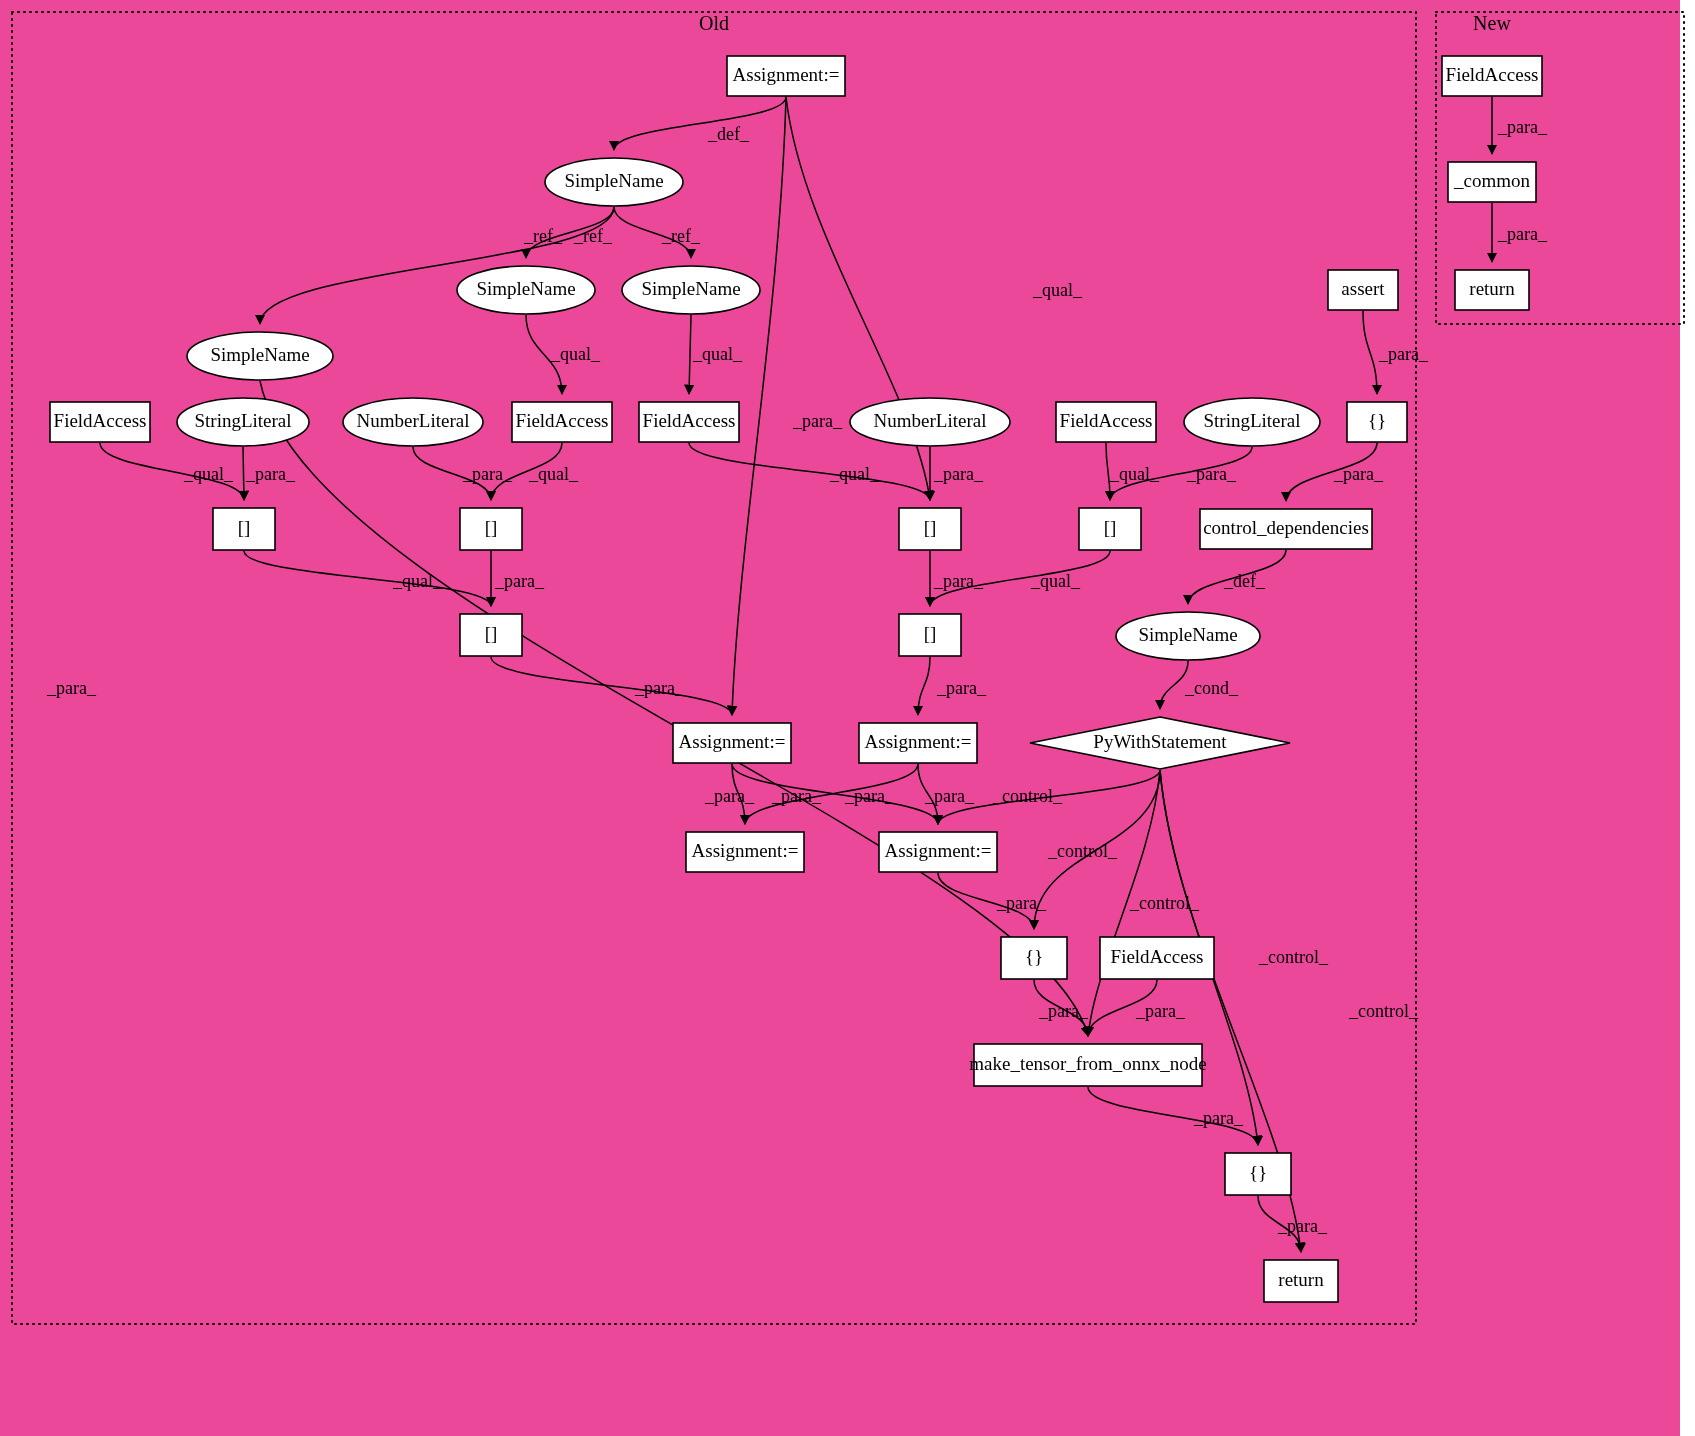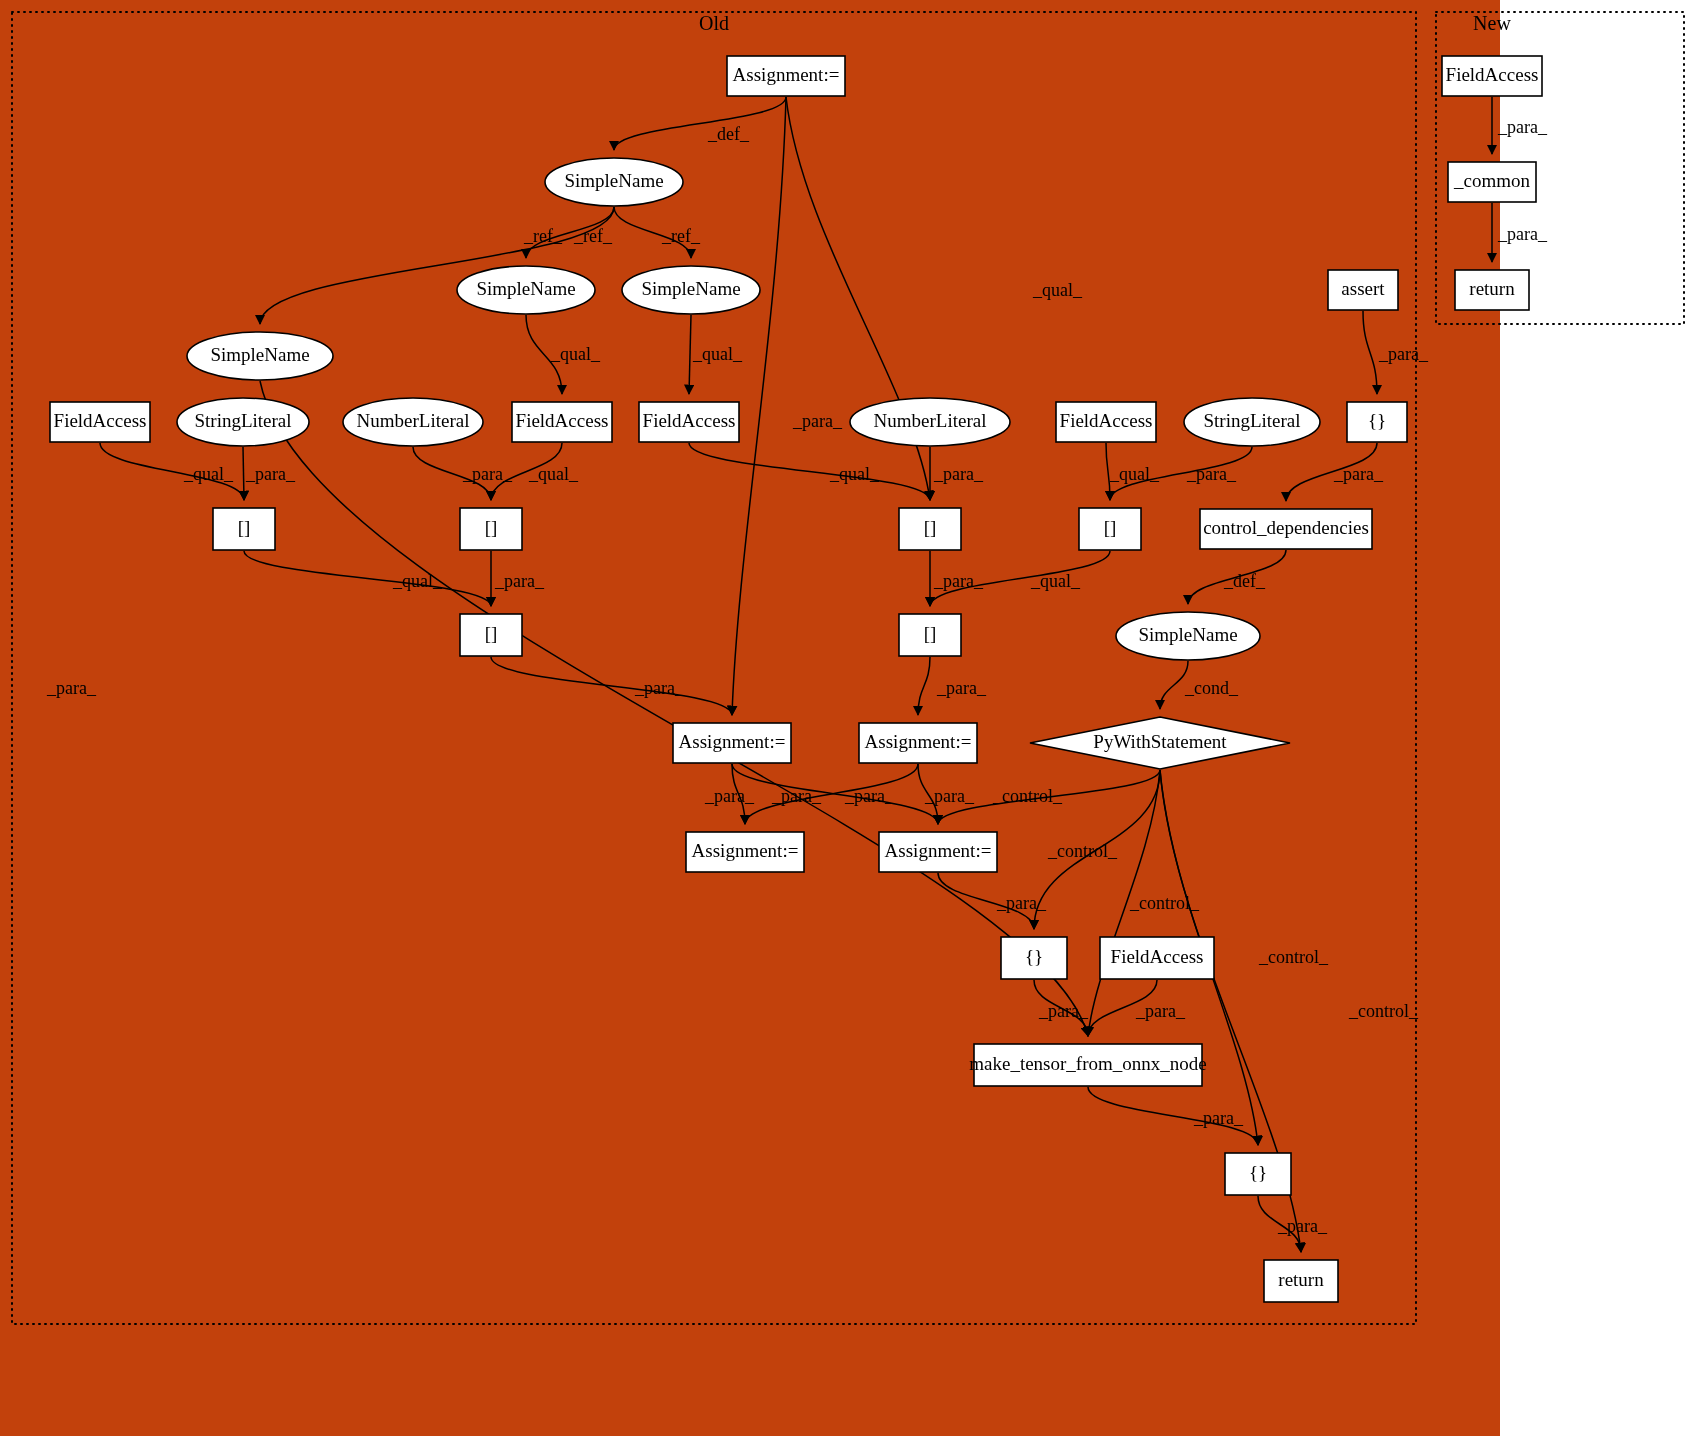--- a/index.html
+++ b/index.html
@@ -2,23 +2,23 @@
 <html><head>
 <meta charset="utf-8">
 <style>
   html, body {
     margin: 0;
     padding: 0;
     background: #ffffff;
   }
   #canvas-wrap {
     position: relative;
-    width: 1500px;
+    width: 1680px;
     height: 1436px;
-    background: #c2410c;
+    background: #ec4899;
     font-family: "Liberation Serif", "DejaVu Serif", serif;
   }
   svg#graph {
     display: block;
     width: 1695px;
     height: 1436px;
   }
   .cluster-border {
     fill: none;
     stroke: #000000;

